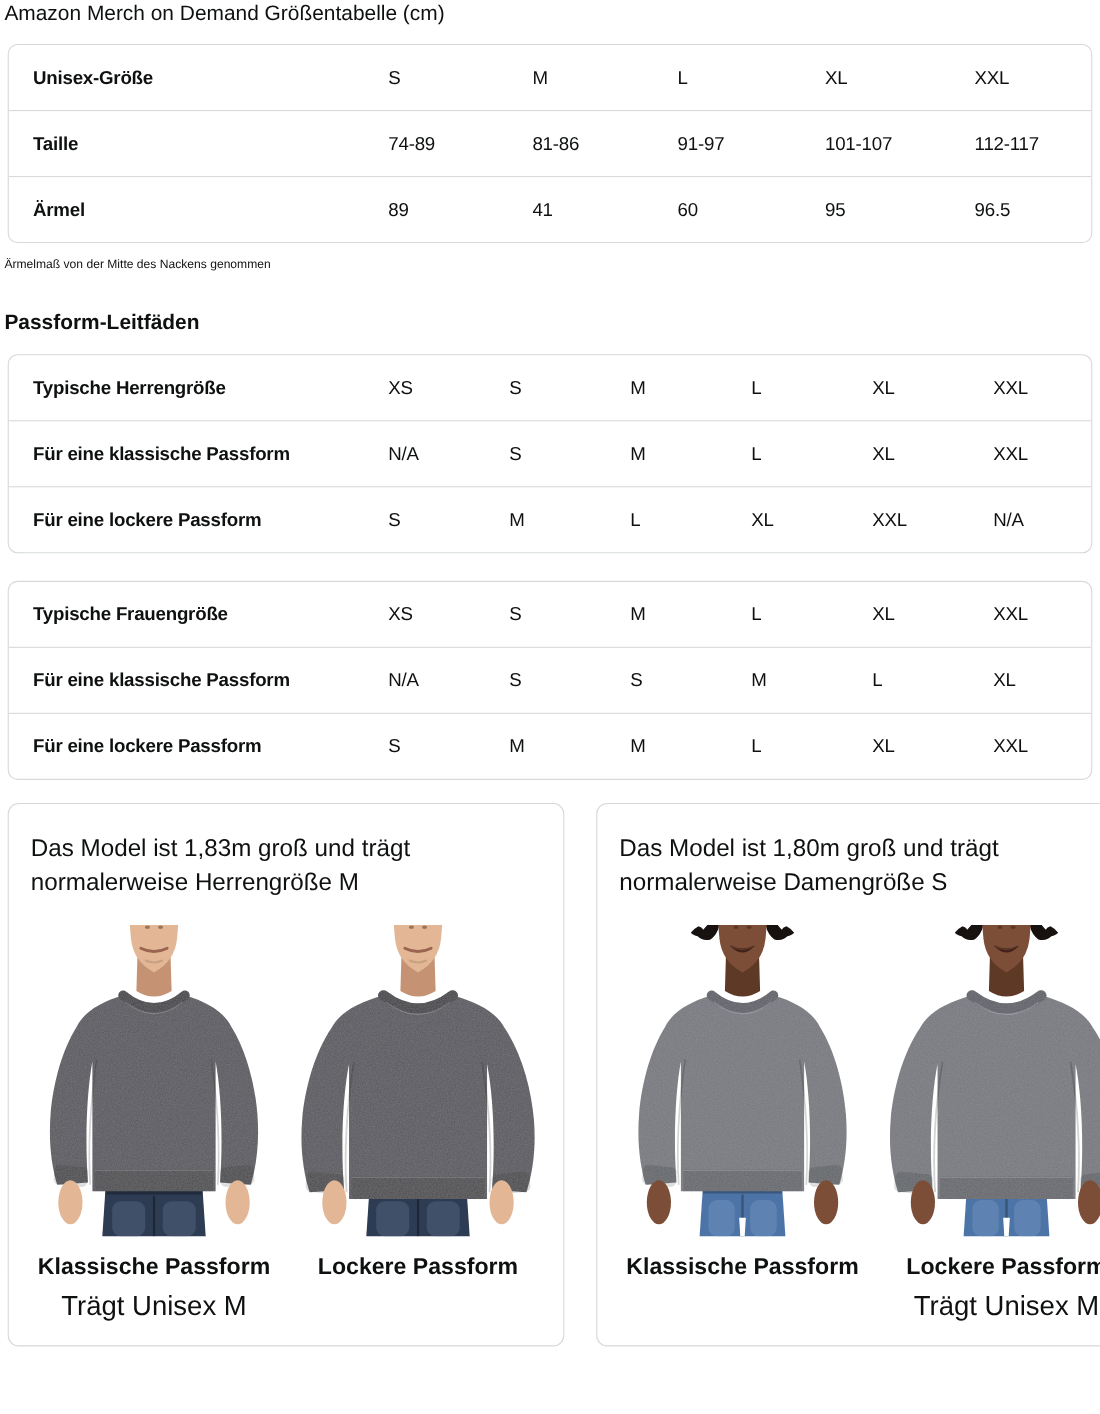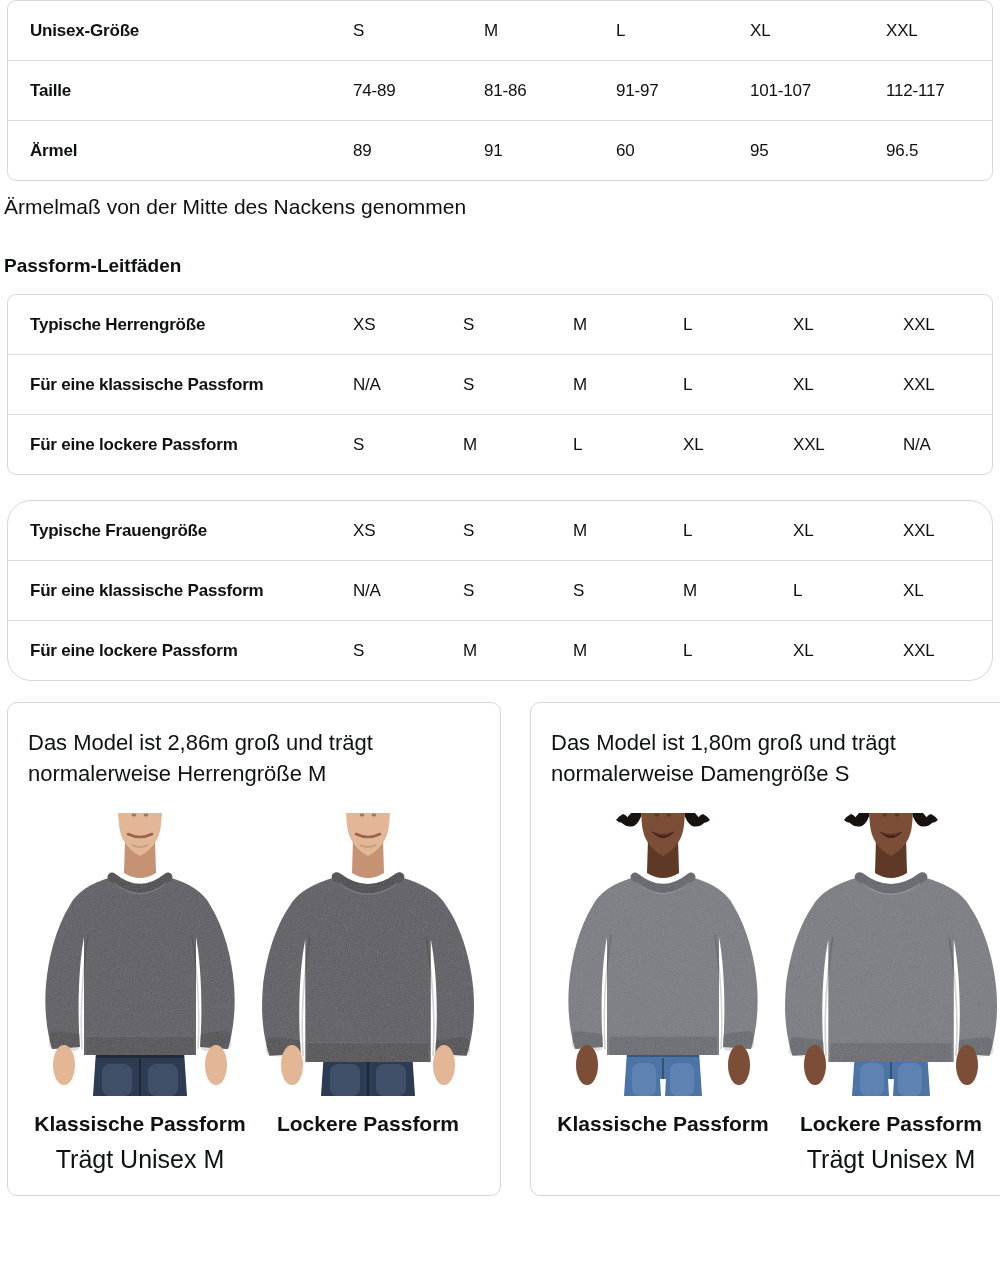--- a/index.html
+++ b/index.html
@@ -13,41 +13,42 @@
   .title { font-size:19px; padding-top:2px; margin-left:-3px; margin-bottom:16px; }
 
   .box { border:1px solid #d5d9d9; border-radius:9px; overflow:hidden; background:#fff; }
   .trow { display:grid; align-items:center; height:59px; font-size:17px; letter-spacing:-0.2px; }
   .trow + .trow { border-top:1px solid #dadada; }
   .size-grid .trow { grid-template-columns:345px 131px 132px 134px 136px 1fr; }
   .fit-grid  .trow { grid-template-columns:345px 110px 110px 110px 110px 110px 1fr; }
   .cell { white-space:nowrap; }
   .cell.label { font-weight:700; padding-left:22px; }
 
-  .footnote { font-size:21px; margin-top:14px; margin-left:-3px; }
+  .footnote { font-size:11px; margin-top:14px; margin-left:-3px; }
   .subheading { font-size:19px; margin-top:36px; margin-left:-3px;font-weight:bold; }
   #fitTable0 { margin-top:17px; }
-  #fitTable1 { margin-top:25px;border-radius:24px; }
+  #fitTable1 { margin-top:25px; }
 
   .cards { display:flex; gap:29px; margin-top:21px; }
   .card {
     flex:1; border:1px solid #d5d9d9; border-radius:10px;
     padding:24px 20px 16px; box-sizing:border-box; height:494px; background:#fff;
   }
   .card-desc { font-size:22px; line-height:31px; max-width:372px; }
-  .figs { display:flex; justify-content:center; gap:4px; margin-top:24px; }
+  .figs { display:flex; justify-content:center; gap:16px; margin-top:24px; }
   .fig { width:224px; text-align:center; }
   .fig-img { width:224px; height:283px; display:block; background:#fff; }
   .cap-title { font-weight:700; font-size:21px; margin-top:16px; }
   .cap-sub { font-size:25px; margin-top:9px; }
 </style>
 </head>
 <body>
 
 <div class="page">
+  <div class="title">Amazon Merch on Demand Größentabelle (cm)</div>
 
   <section class="box size-grid" id="sizeTable">
       <div class="trow">
         <span class="cell label">Unisex-Größe</span>
         <span class="cell">S</span>
         <span class="cell">M</span>
         <span class="cell">L</span>
         <span class="cell">XL</span>
         <span class="cell">XXL</span>
       </div>
@@ -55,21 +56,21 @@
         <span class="cell label">Taille</span>
         <span class="cell">74-89</span>
         <span class="cell">81-86</span>
         <span class="cell">91-97</span>
         <span class="cell">101-107</span>
         <span class="cell">112-117</span>
       </div>
       <div class="trow">
         <span class="cell label">Ärmel</span>
         <span class="cell">89</span>
-        <span class="cell">91</span>
+        <span class="cell">41</span>
         <span class="cell">60</span>
         <span class="cell">95</span>
         <span class="cell">96.5</span>
       </div>
     </section>
 
   <div class="footnote">Ärmelmaß von der Mitte des Nackens genommen</div>
 
   <div class="subheading">Passform-Leitfäden</div>
 
@@ -127,21 +128,21 @@
         <span class="cell">M</span>
         <span class="cell">M</span>
         <span class="cell">L</span>
         <span class="cell">XL</span>
         <span class="cell">XXL</span>
       </div>
     </section>
 
   <div class="cards" id="cards">
       <div class="card">
-        <div class="card-desc">Das Model ist 2,86m groß und trägt normalerweise Herrengröße M</div>
+        <div class="card-desc">Das Model ist 1,83m groß und trägt normalerweise Herrengröße M</div>
         <div class="figs">
           <div class="fig">
             <svg class="fig-img" viewBox="0 0 224 283">
     <defs>
       <filter id="hn0" x="-10%" y="-10%" width="120%" height="120%">
         <feTurbulence type="fractalNoise" baseFrequency="0.9" numOctaves="2" stitchTiles="stitch" result="t"></feTurbulence>
         <feColorMatrix in="t" type="matrix" values="0 0 0 0 1  0 0 0 0 1  0 0 0 0 1  0 0 0 0.10 0" result="w"></feColorMatrix>
         <feComposite in="w" in2="SourceAlpha" operator="in" result="m"></feComposite>
         <feMerge>
                     <feMergeNode in="SourceGraphic"></feMergeNode>

